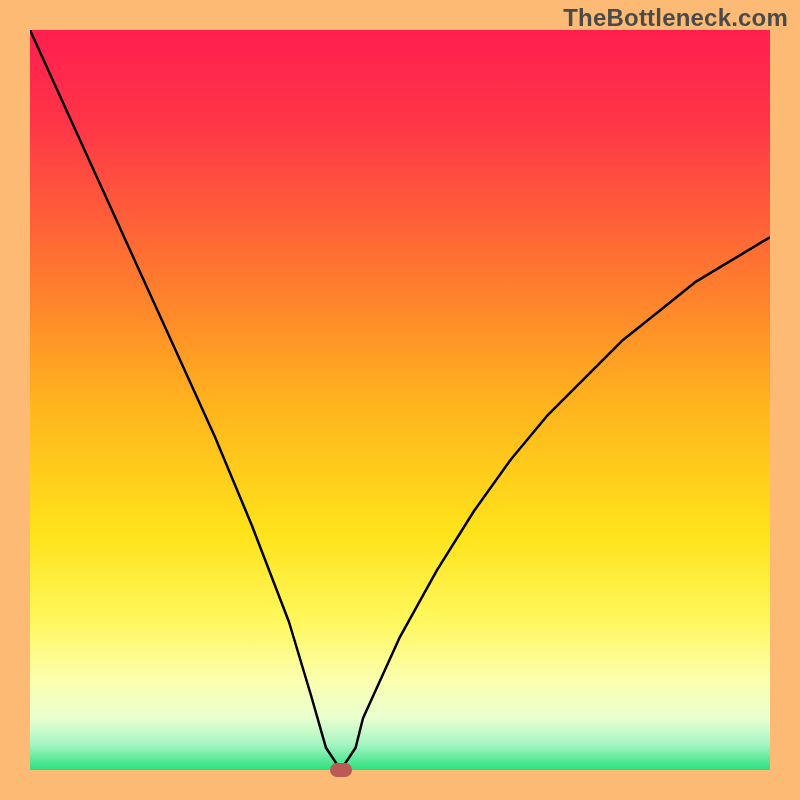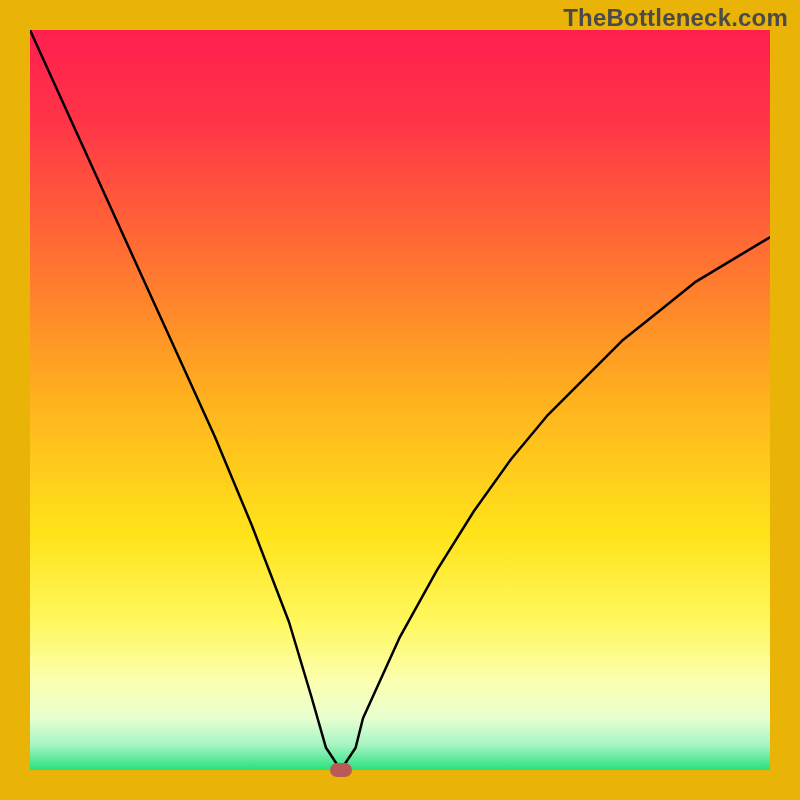--- a/index.html
+++ b/index.html
@@ -8,21 +8,21 @@
     width: 800px;
     height: 800px;
     background: #000;
     font-family: Arial, Helvetica, sans-serif;
     overflow: hidden;
   }
   .frame {
     position: relative;
     width: 800px;
     height: 800px;
-    background: #eab308;
+    background: #fdba74;
   }
   .watermark {
     position: absolute;
     top: 4px;
     right: 12px;
     color: #4a4a4a;
     font-size: 24px;
     font-weight: 600;
     letter-spacing: 0.2px;
     user-select: none;

